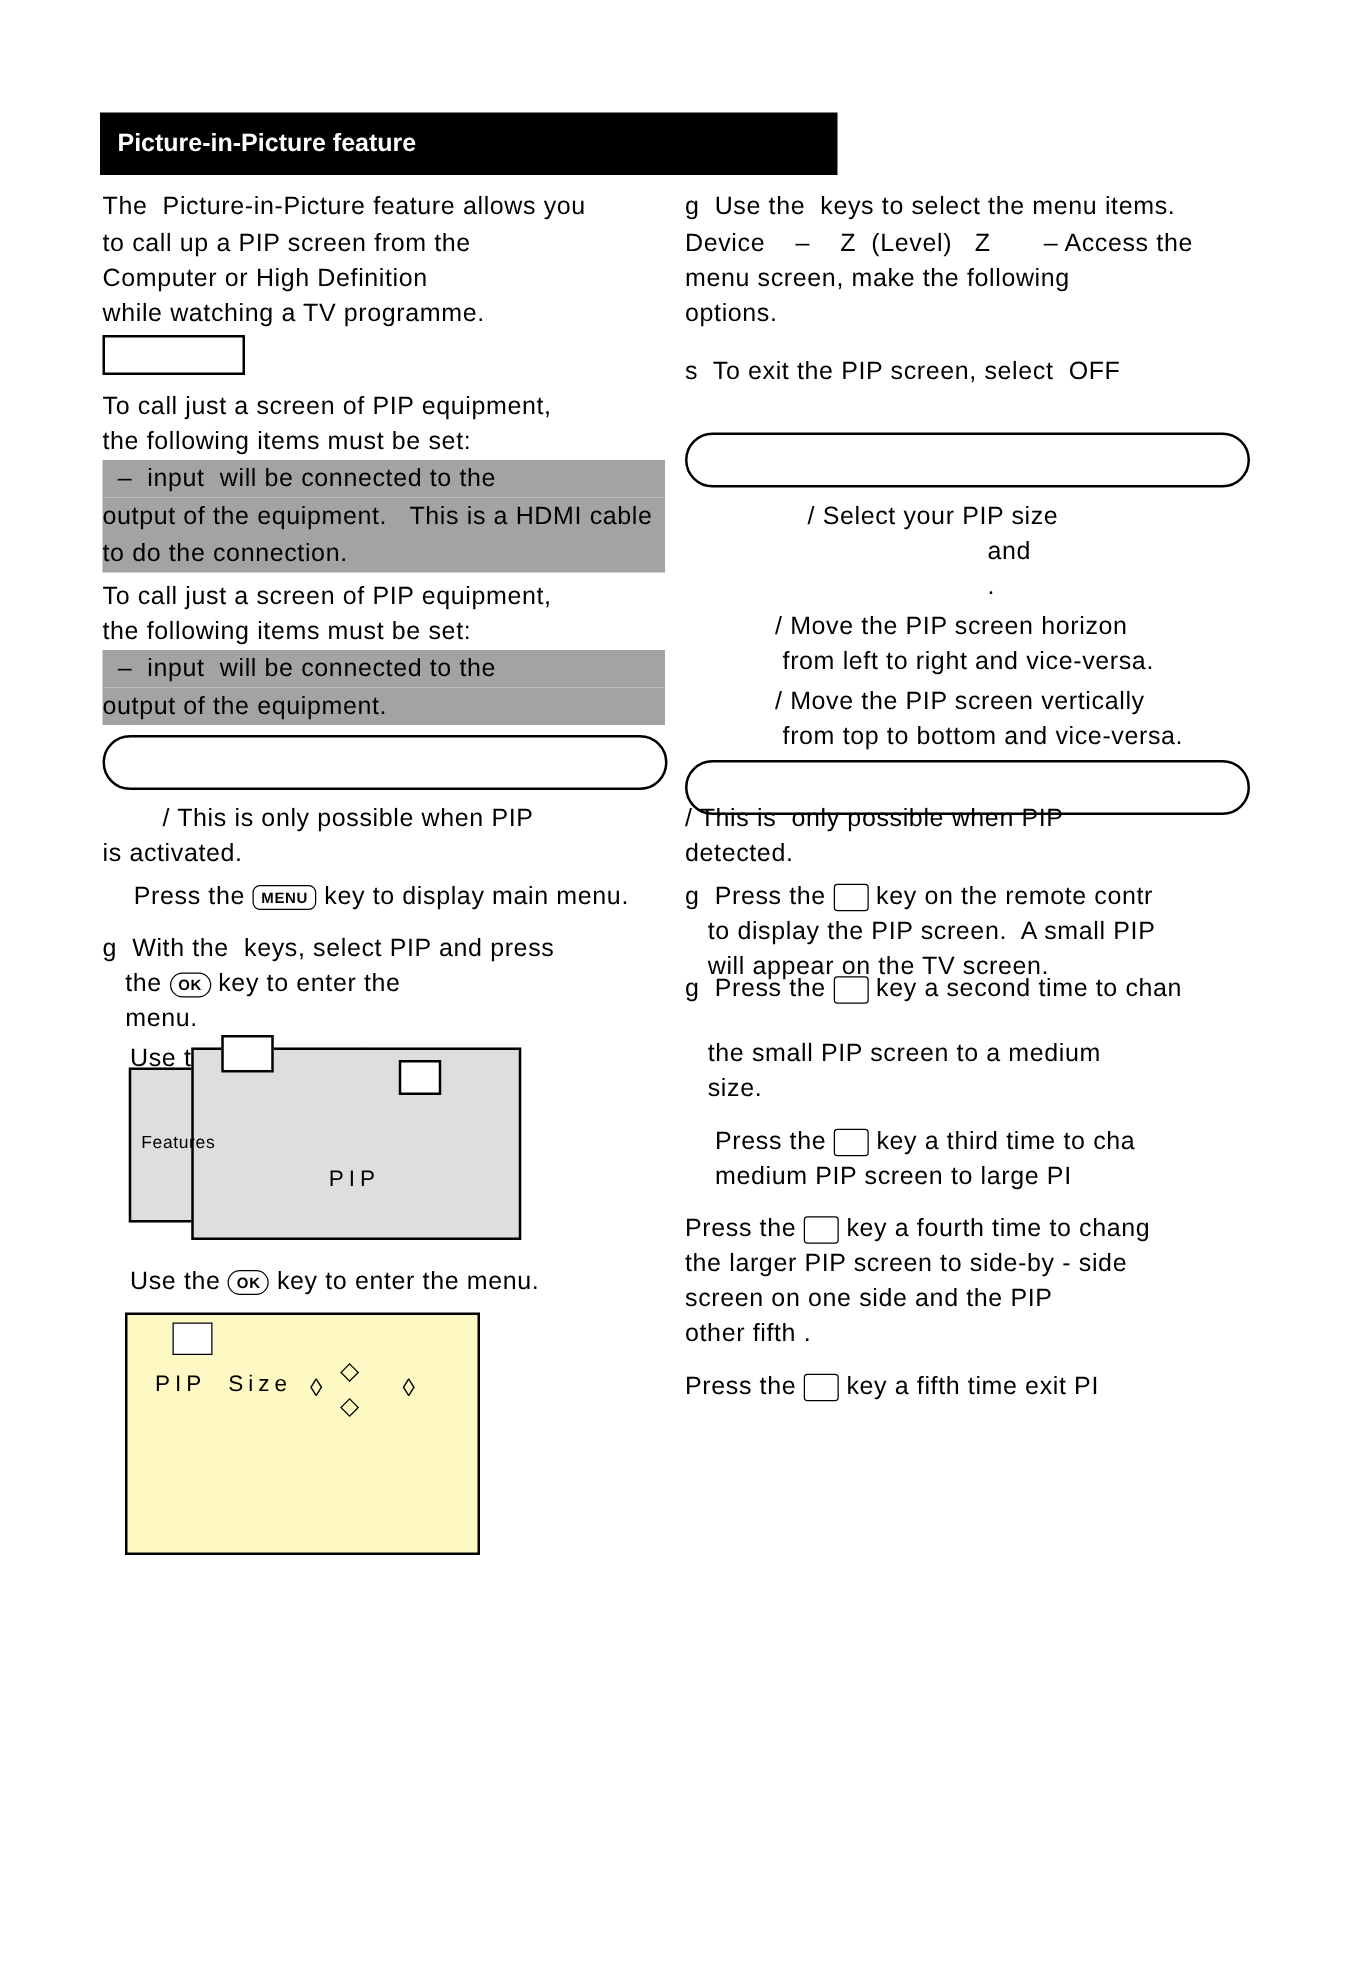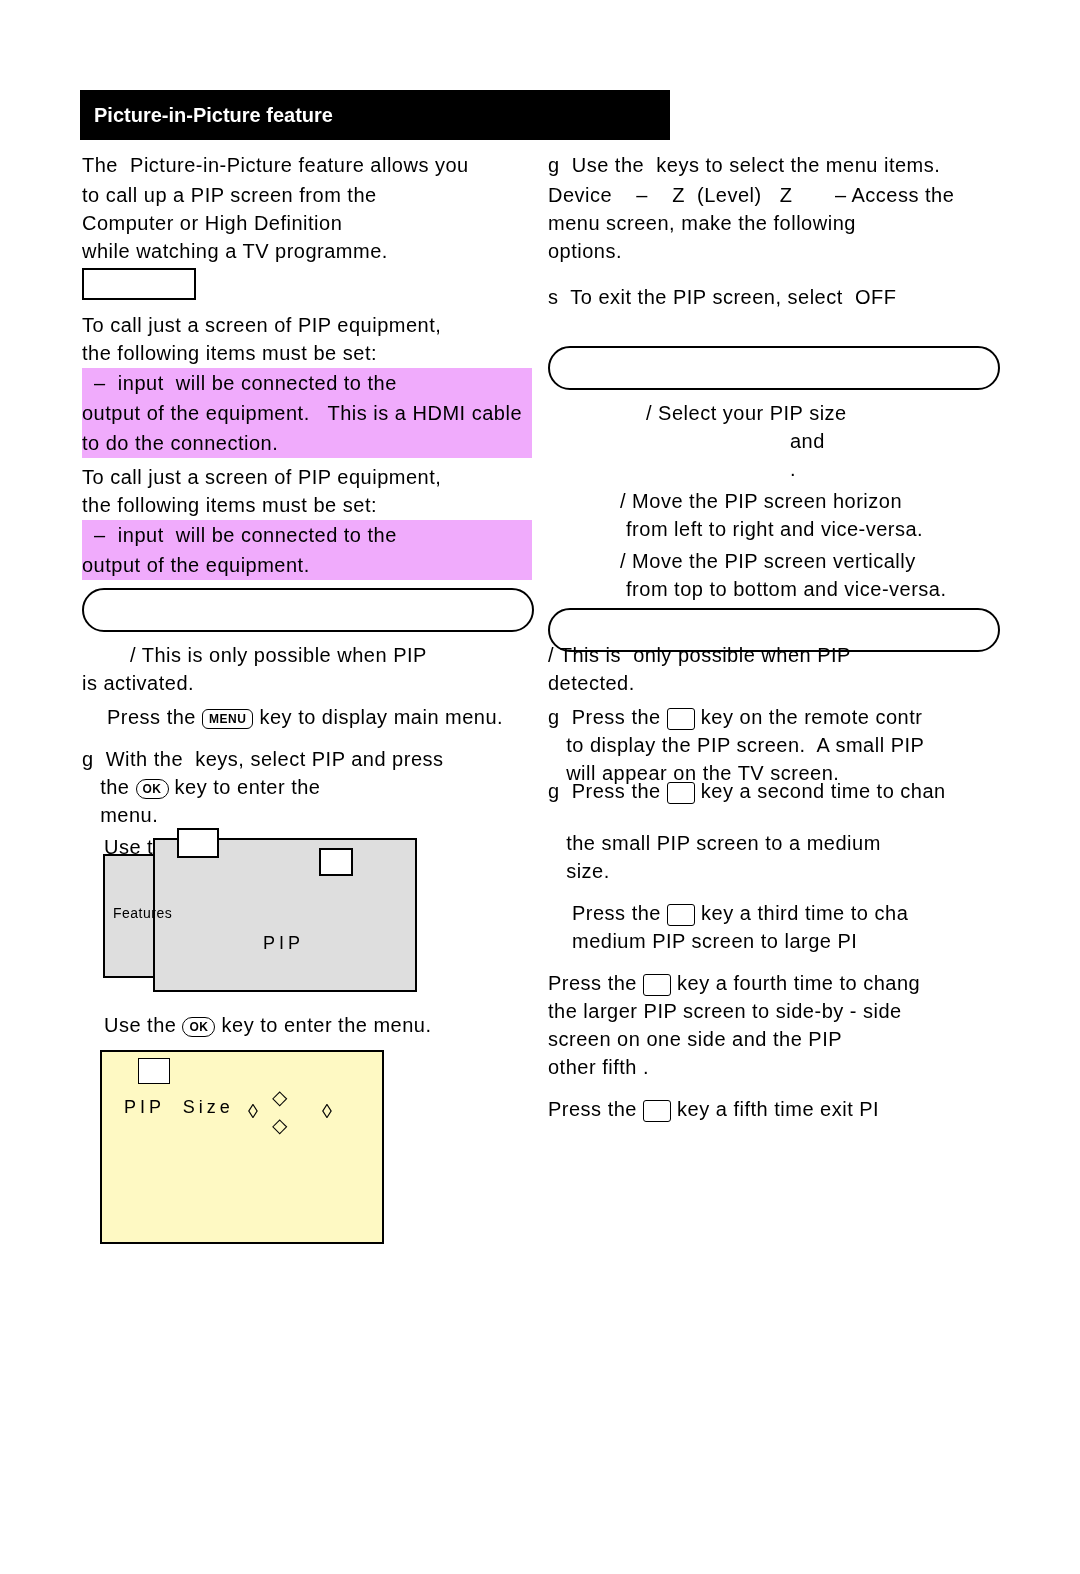--- a/index.html
+++ b/index.html
@@ -1,20 +1,20 @@
 <!DOCTYPE html>
 <html><head>
 <meta charset="utf-8">
 <style>
   html,body{margin:0;padding:0}
   body{width:1080px;height:1574px;background:#fff;font-family:Arial,Helvetica,sans-serif;color:#000}
   .page{position:relative;width:876px;height:1574px}
   .header{position:absolute;left:80px;top:90px;width:590px;height:50px;background:#000;color:#fff;font-size:20px;font-weight:bold;display:flex;align-items:center;padding-left:14px;box-sizing:border-box}
   .txt{position:absolute;font-size:20px;line-height:30px;letter-spacing:0.5px;white-space:pre}
-  .hl{background:#f0abfc}
+  .hl{background:#a3a3a3}
   .rndbox{position:absolute;border:2px solid #000;border-radius:50px}
   .sqbox{position:absolute;border:2px solid #000}
   .key{display:inline-block;border:1.5px solid #000;border-radius:6px;font-size:12px;font-weight:bold;padding:0 6px;line-height:18px;vertical-align:middle;background:#fff}
   .key.round{border-radius:12px}
   .icon{display:inline-block;width:26px;height:20px;border:1.5px solid #000;border-radius:3px;vertical-align:middle;position:relative;background:#fff}
   .grid{position:absolute;left:93px;top:818px;width:330px;height:175px}
   .grid .win{position:absolute;border:2px solid #000;background:#dedede}
   .smallbox{position:absolute;left:100px;top:1050px;width:280px;height:190px;border:2px solid #000;background:#fef9c3}
 </style>
 </head>

